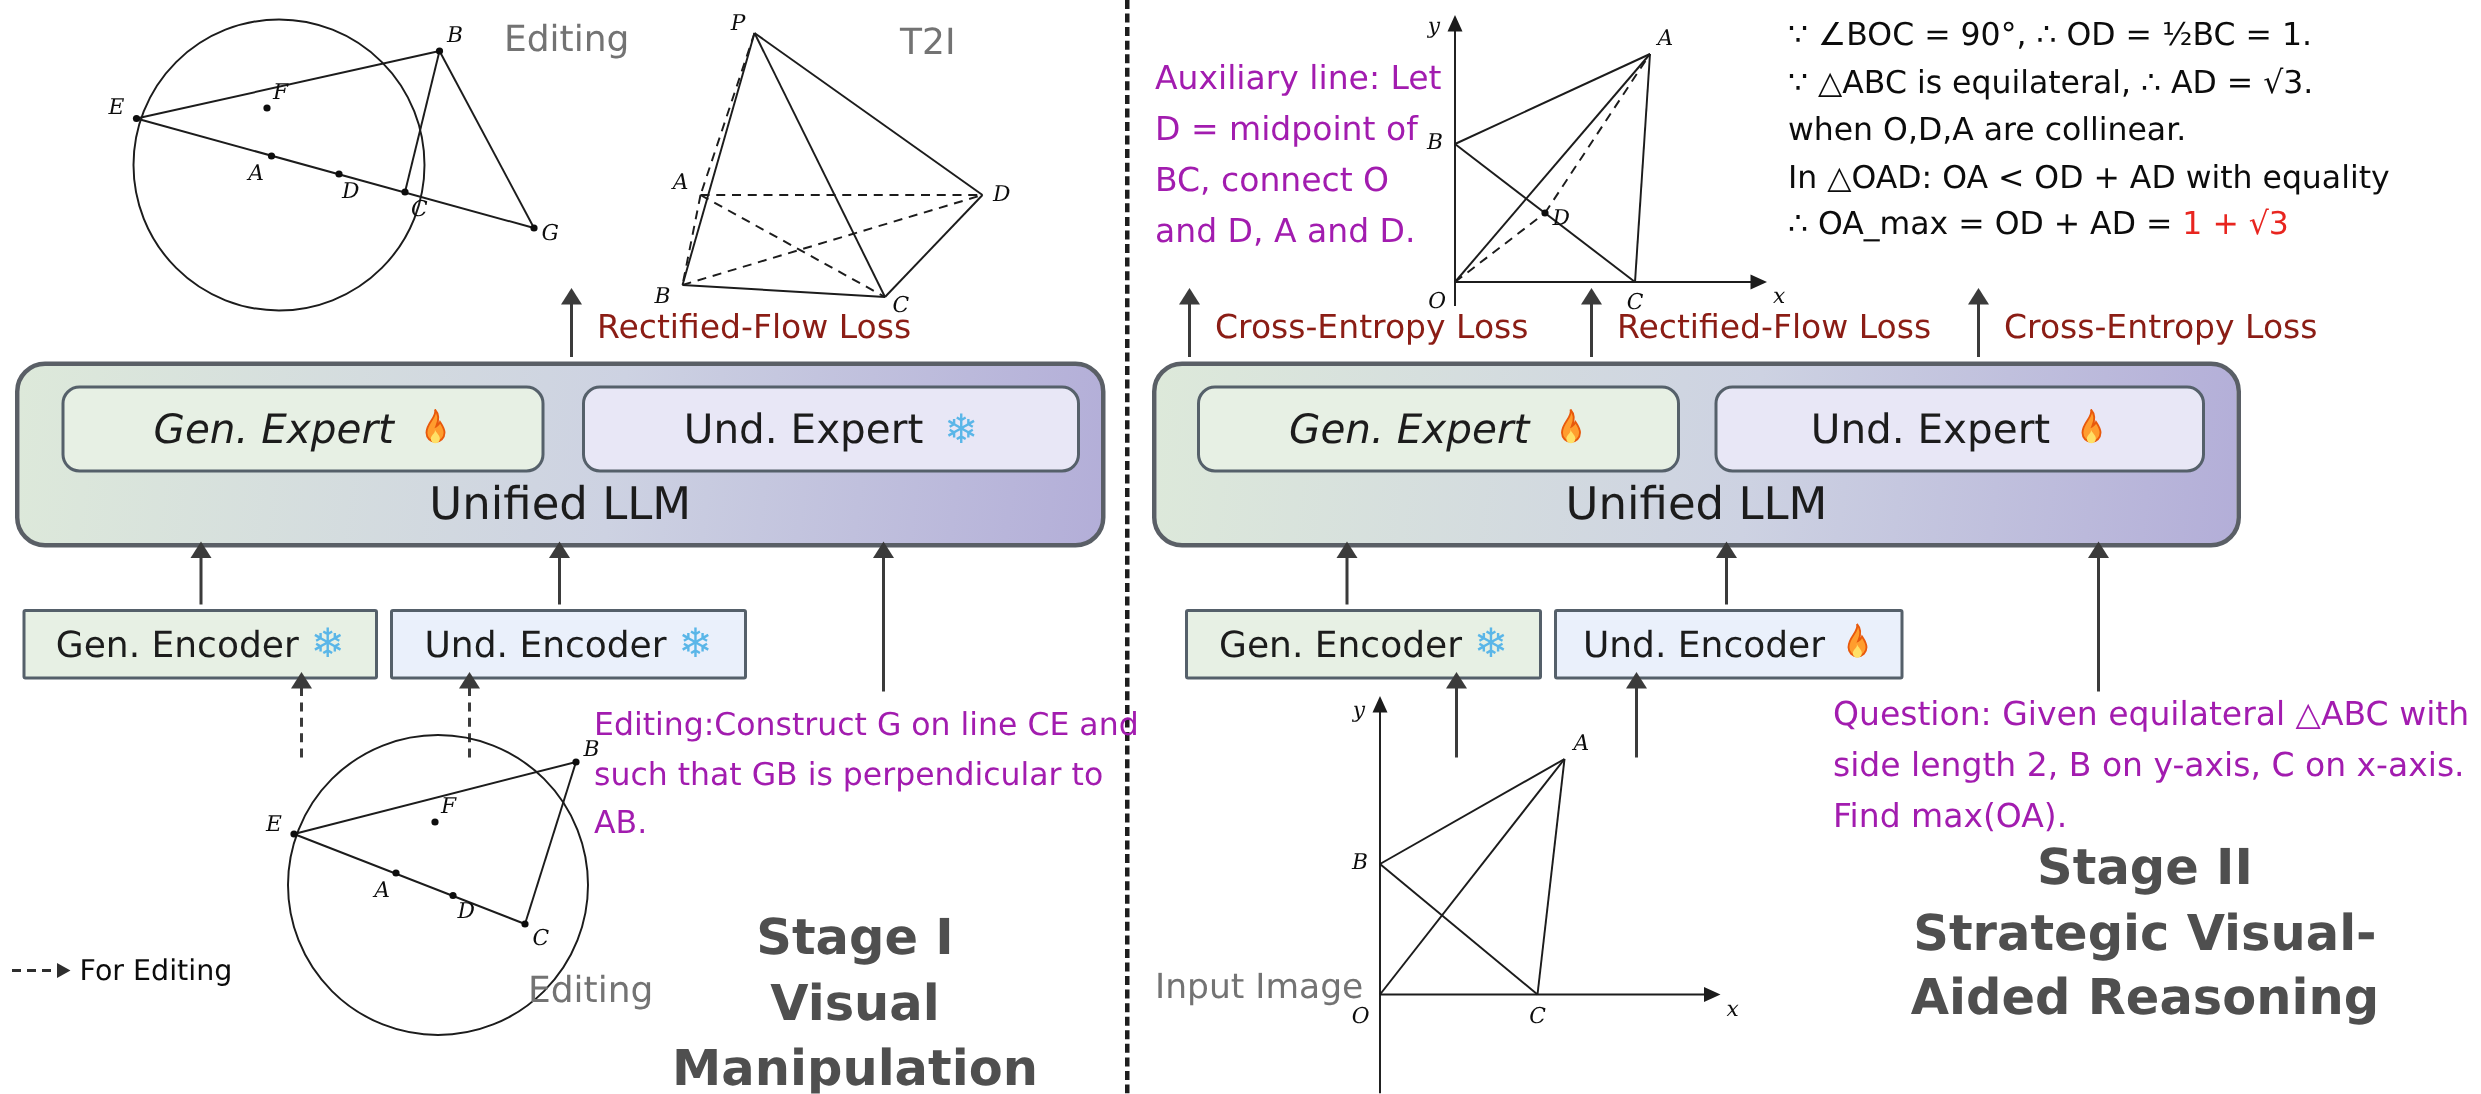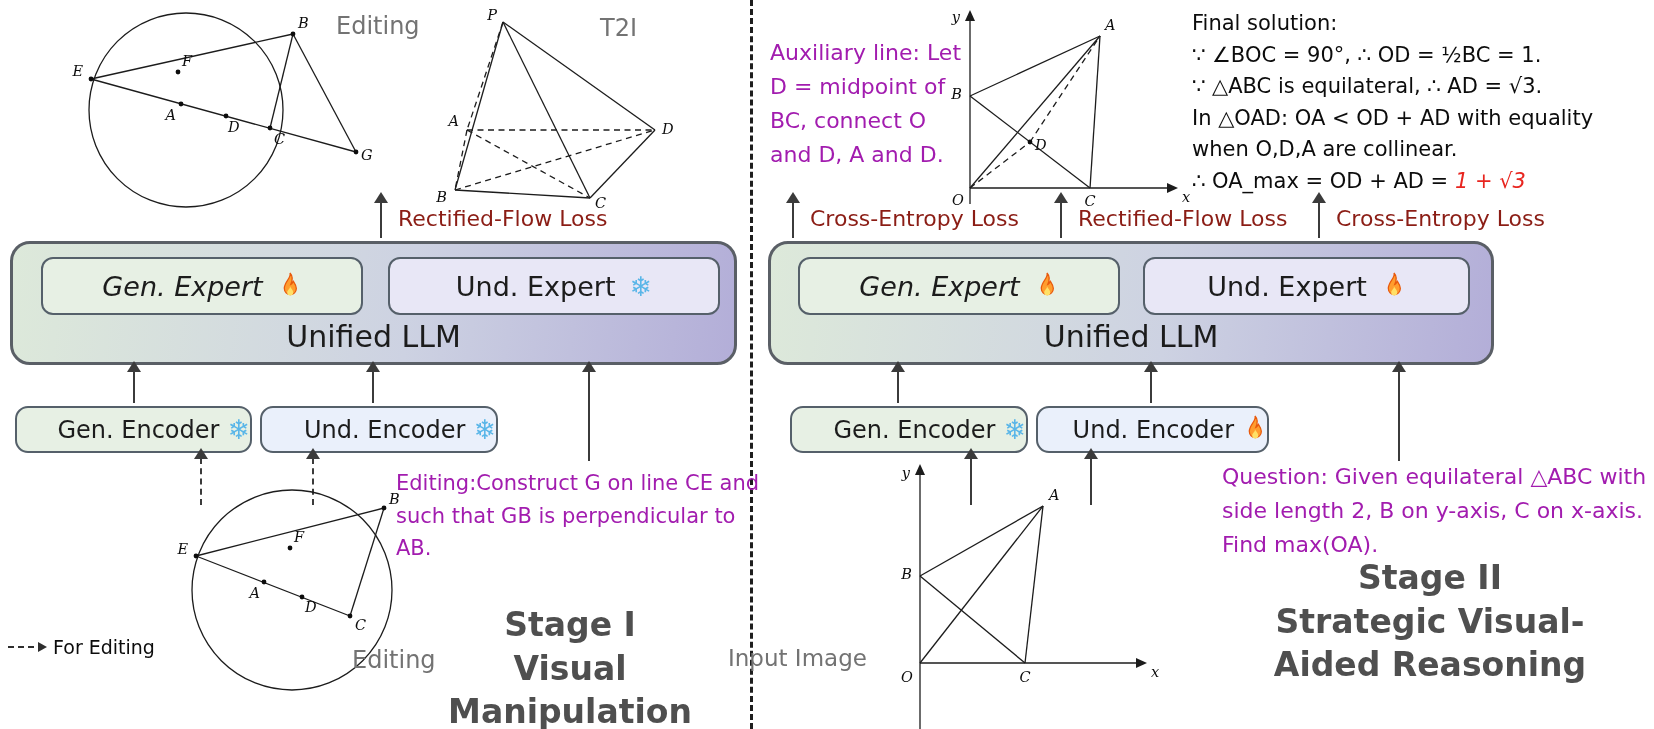--- a/index.html
+++ b/index.html
@@ -10,22 +10,22 @@
   .sep { position:absolute; top:0; height:729px; border-left:3px dashed #1e1e1e; }
 
   .llm { position:absolute; border:3px solid #5a5f66; border-radius:20px;
          background:linear-gradient(97deg, var(--llm-grad-start) 0%, #cdd2e2 55%, var(--llm-grad-end) 100%); }
   .llm-title { position:absolute; left:0; right:0; bottom:8px; text-align:center; font-size:30px; color:#1c1c1c; }
   .expert { position:absolute; top:13px; height:58px; border:2.5px solid #55606a; border-radius:12px;
             display:flex; align-items:center; justify-content:center; gap:14px; font-size:27px; color:#1c1c1c; }
   .expert.gen { background:var(--gen-fill);font-style:italic; }
   .expert.und { background:var(--und-fill); }
 
-  .encoder { position:absolute; height:47px; border:2.5px solid #55606a; border-radius:13px;
-             display:flex; align-items:center; justify-content:flex-end; gap:8px; font-size:24px;
+  .encoder { position:absolute; height:47px; border:2.5px solid #55606a; border-radius:2px;
+             display:flex; align-items:center; justify-content:center; gap:8px; font-size:24px;
              background:var(--gen-fill); color:#1c1c1c; }
   .encoder.und { background:var(--enc-und-fill); }
 
   .snow { color:var(--snowflake); font-size:27px; line-height:1; }
   .flame { width:25px; height:29px; }
 
   .loss { position:absolute; color:var(--loss-text); font-size:22px; white-space:nowrap; }
 
   .varrow { position:absolute; width:0; border-left:2.5px solid #3b3b3b; }
   .varrow::before { content:""; position:absolute; top:-10px; left:-8px; width:0; height:0;
@@ -37,21 +37,21 @@
   .harrow::after { content:""; position:absolute; right:-3px; top:-6px;
                    border-top:5px solid transparent; border-bottom:5px solid transparent;
                    border-left:9px solid #2e2e2e; }
   .harrow.dashed { border-top-style:dashed; }
 
   .prompt { position:absolute; font-size:21px; line-height:1.55; color:#a21caf; }
   .caption { position:absolute; font-size:24px; color:#737373; }
   .stage-title { position:absolute; text-align:center; font-weight:bold; color:var(--stage-title);
                  font-size:33px; line-height:1.32; }
   .solution { position:absolute; font-size:21px; line-height:1.5; white-space:nowrap; color:#0c0c0c; }
-  .solution .hl { color:var(--final-highlight);font-style:italic; }
+  .solution .hl { color:var(--final-highlight); }
   .legend-row { position:absolute; display:flex; align-items:center; gap:9px; font-size:19px; color:#0c0c0c; }
 
   svg.fig { position:absolute; overflow:visible; }
   svg.fig text { font-family:"DejaVu Serif","Liberation Serif",serif; font-style:italic;
                  font-size:14.5px; fill:#0d0d0d; }
   svg.fig .ln { stroke:#1c1c1c; stroke-width:1.3; fill:none; }
   svg.fig .dash { stroke-dasharray:6 4.5; }
   svg.fig .dot { fill:#0d0d0d; stroke:none; }
   svg.fig .head { fill:#1c1c1c; stroke:none; }
 </style>
@@ -195,25 +195,24 @@
     <text x="22" y="18" text-anchor="end">y</text>
     <text x="244" y="198">x</text>
     <text x="26" y="201" text-anchor="end">O</text>
     <text x="167" y="26">A</text>
     <text x="24" y="95" text-anchor="end">B</text>
     <text x="152" y="202" text-anchor="middle">C</text>
     <text x="97" y="146">D</text>
   </svg>
 
   <div class="solution" style="left:1192px;top:8px">
-    <div>Final solution:</div>
     <div>∵ ∠BOC = 90°, ∴ OD = ½BC = 1.</div>
     <div>∵ △ABC is equilateral, ∴ AD = √3.</div>
+    <div>when O,D,A are collinear.</div>
     <div>In △OAD: OA &lt; OD + AD with equality</div>
-    <div>when O,D,A are collinear.</div>
     <div>
       <span>∴ OA_max = OD + AD = </span><span class="hl">1 + √3</span>
     </div>
   </div>
 
   <div class="varrow" style="left:792px;top:202px;height:36px"></div>
   <div class="loss" style="left:810px;top:206px">Cross-Entropy Loss</div>
   <div class="varrow" style="left:1060px;top:202px;height:36px"></div>
   <div class="loss" style="left:1078px;top:206px">Rectified-Flow Loss</div>
   <div class="varrow" style="left:1318px;top:202px;height:36px"></div>
@@ -267,21 +266,21 @@
       <line class="ln" x1="150" y1="50" x2="132" y2="207"></line>
       <line class="ln" x1="27" y1="207" x2="150" y2="50"></line>
     </g>
     <text x="17" y="22" text-anchor="end">y</text>
     <text x="258" y="221">x</text>
     <text x="20" y="226" text-anchor="end">O</text>
     <text x="156" y="44">A</text>
     <text x="19" y="123" text-anchor="end">B</text>
     <text x="132" y="226" text-anchor="middle">C</text>
   </svg>
-  <div class="caption" style="left:728px;top:645px;font-size:23px">Input Image</div>
+  <div class="caption" style="left:770px;top:645px;font-size:23px">Input Image</div>
 
   <div class="prompt" style="left:1222px;top:460px;width:445px;font-size:22px">Question: Given equilateral △ABC with side length 2, B on y-axis, C on x-axis. Find max(OA).</div>
 
   <div class="stage-title" style="left:1200px;top:556px;width:460px">
     <div>Stage II</div>
     <div>Strategic Visual-</div>
     <div>Aided Reasoning</div>
   </div>
 
 </div>

